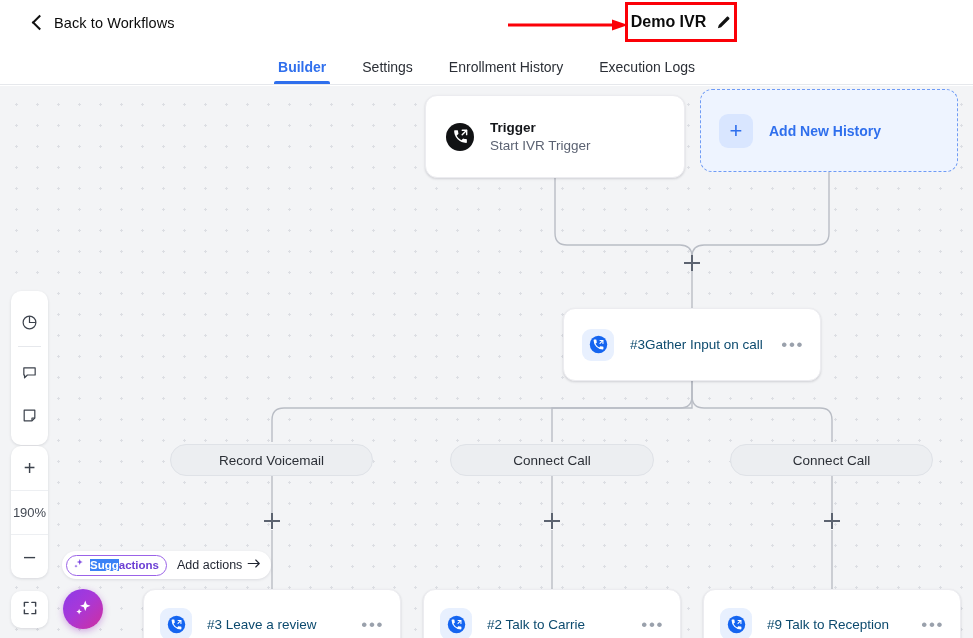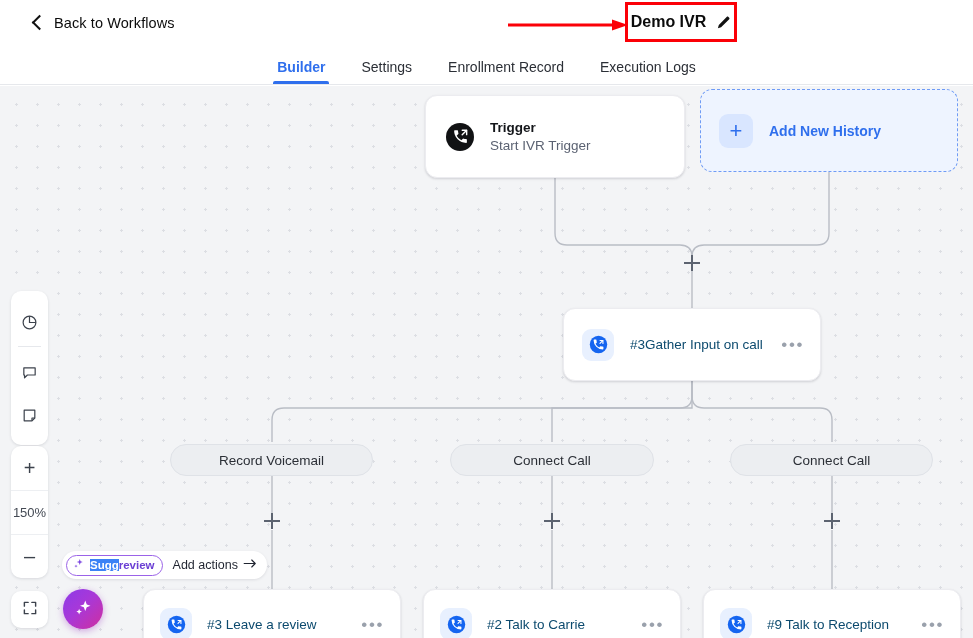--- a/index.html
+++ b/index.html
@@ -217,21 +217,21 @@
         <svg width="15" height="15" viewBox="0 0 16 16">
           <path d="M11.6 1.9c.4-.4 1-.4 1.4 0l1.1 1.1c.4.4.4 1 0 1.4L5.4 13 2 14l1-3.4 8.6-8.7z" fill="#111"></path>
         </svg>
       </span>
     </div>
   </div>
 
   <div class="tabbar">
     <div class="tab active">Builder</div>
     <div class="tab">Settings</div>
-    <div class="tab">Enrollment Record</div>
+    <div class="tab">Enrollment History</div>
     <div class="tab">Execution Logs</div>
   </div>
 
   <div class="canvas">
 
     <svg class="edges" viewBox="0 0 973 552" width="973" height="552">
       <g fill="none" stroke="#b9bdc5" stroke-width="1.4">
 
         <path d="M555,86 L555,147 Q555,159 567,159 L680,159 Q692,159 692,171 L692,170"></path>
 
@@ -359,21 +359,21 @@
           <path d="M4.5 4.5h15v11l-4 4h-11z"></path>
           <path d="M19.5 15.5h-4v4"></path>
         </svg>
       </div>
     </div>
 
     <div class="tool-group tg2">
       <div class="zrow">
         <span class="zsign">+</span>
       </div>
-      <div class="zrow">150%</div>
+      <div class="zrow">190%</div>
       <div class="zrow">
         <span class="zsign minus">–</span>
       </div>
     </div>
 
     <div class="tool-group tg3 tg-ico">
       <span>
         <svg width="18" height="18" viewBox="0 0 24 24" fill="none" stroke="#3c424c" stroke-width="1.9" stroke-linecap="round" stroke-linejoin="round">
           <path d="M9.5 4.5H4.5v5M14.5 4.5h5v5M9.5 19.5H4.5v-5M14.5 19.5h5v-5"></path>
         </svg>
@@ -381,21 +381,21 @@
     </div>
 
     <div class="suggestbar">
       <div class="sugg-pill">
         <span>
           <svg width="12" height="12" viewBox="0 0 24 24" fill="#7b46e0">
             <path d="M13.5 2l1.6 4.3L19.5 8l-4.4 1.7L13.5 14l-1.6-4.3L7.5 8l4.4-1.7z"></path>
             <path d="M6 13l.9 2.4L9.5 16l-2.6 1L6 19.5 5.1 17 2.5 16l2.6-.6z"></path>
           </svg>
         </span>
-        <span class="sugg-text"><span class="hl">Sugg</span><span>review</span></span>
+        <span class="sugg-text"><span class="hl">Sugg</span><span>actions</span></span>
       </div>
       <div class="addactions">
         <span>Add actions</span>
         <span>
           <svg width="14" height="11" viewBox="0 0 24 18" fill="none" stroke="#1f2430" stroke-width="1.9" stroke-linecap="round" stroke-linejoin="round">
             <path d="M2 9h19M15 3l6 6-6 6"></path>
           </svg>
         </span>
       </div>
     </div>

